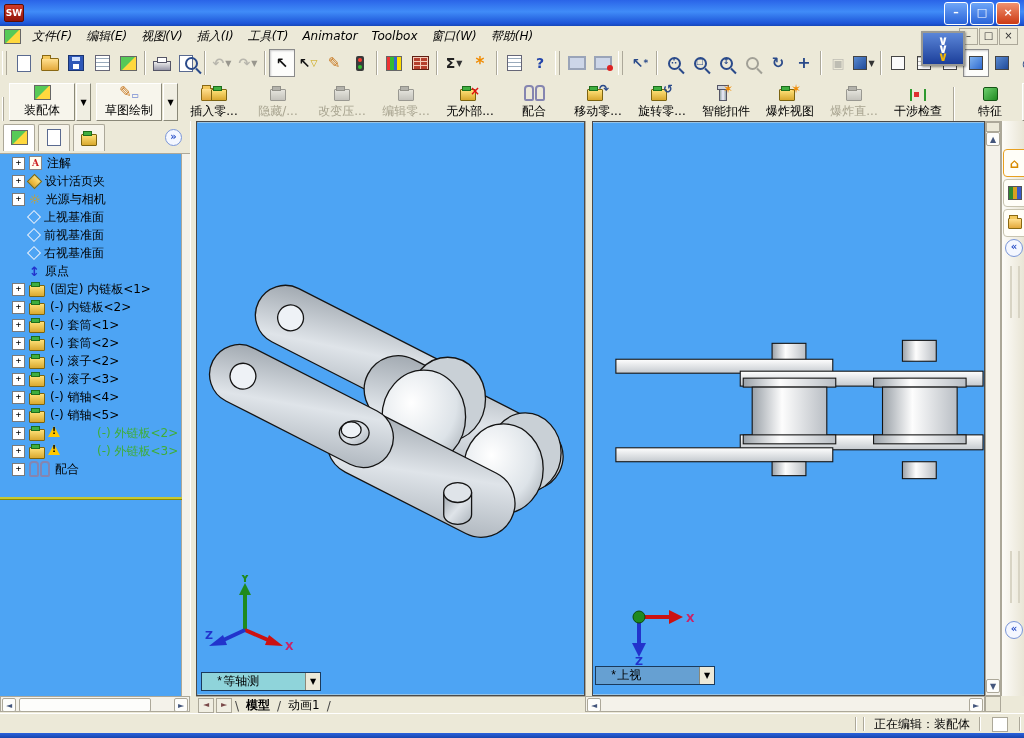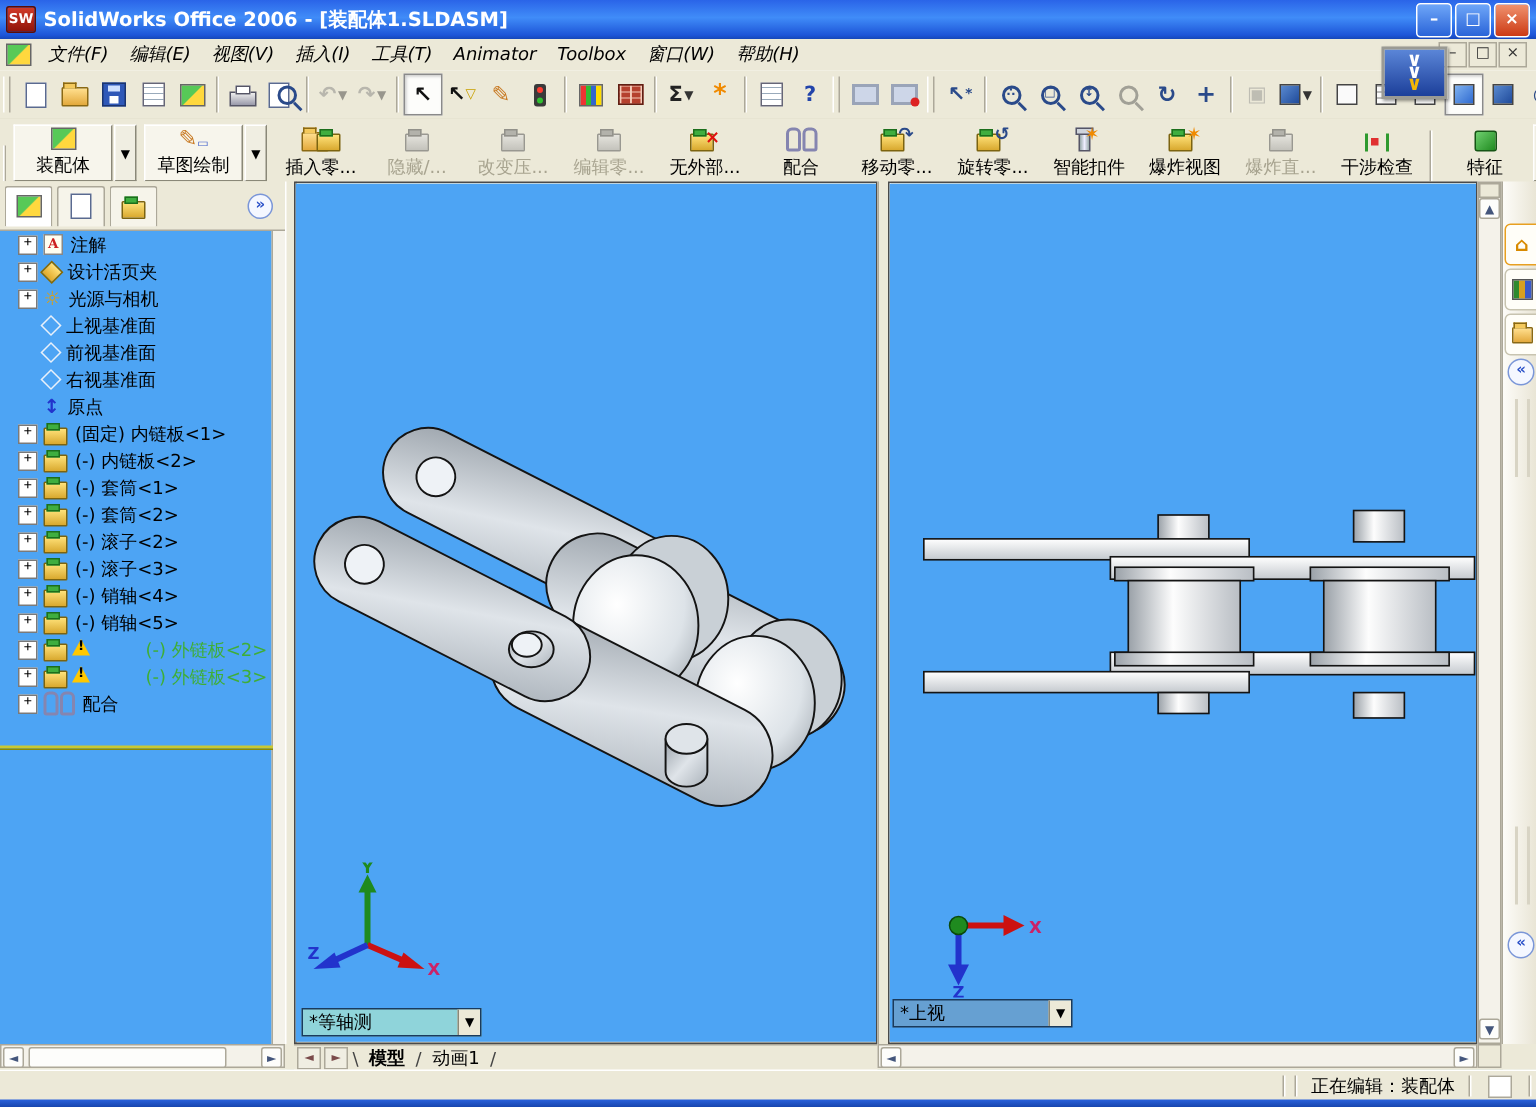--- a/index.html
+++ b/index.html
@@ -116,21 +116,21 @@
   .rollback{position:absolute;left:0;top:376px;width:182px;height:0;border-top:2px solid #c8c832;border-bottom:1px solid #8a8a00;}
   
   .pdiv{position:absolute;left:190px;top:0;width:6px;height:592px;background:#ece9d8;border-left:1px solid #fff;border-right:1px solid #aca899;}
   
   .vp{position:absolute;top:0;height:575px;border:1px solid #4a4a4a;box-sizing:border-box;}
   .vpL{left:196px;width:389px;}
   .vpR{left:592px;width:393px;}
   .vpcanvas{position:absolute;left:0;top:0;width:100%;height:100%;}
   .vsplit{position:absolute;left:585px;top:0;width:7px;height:575px;background:#ece9d8;border-left:1px solid #aca899;border-right:1px solid #fff;cursor:col-resize;}
   .viewlabel{position:absolute;display:flex;align-items:center;height:17px;border:1px solid #1a3a5c;font-size:12px;}
-  .viewlabel .vtxt{flex:1;padding-left:4px;}
+  .viewlabel .vtxt{flex:1;padding-left:14px;font-family:Liberation Mono, monospace;}
   .viewlabel .varr{width:14px;height:100%;background:#ece9d8;border-left:1px solid #8a8878;font-size:8px;display:flex;align-items:center;justify-content:center;}
   .vlL{left:4px;bottom:4px;width:118px;background:#8fd4da;}
   .vlR{left:2px;bottom:10px;width:118px;background:#66a0d2;}
   
   .vsb{position:absolute;left:985px;top:0;width:16px;height:575px;background:#f4f2ea;border:1px solid #aca899;box-sizing:border-box;}
   .sbtn{position:absolute;left:0;width:14px;height:14px;background:#fdfdfb;border:1px solid #aca899;border-radius:2px;
     font-size:8px;color:#44567c;text-align:center;line-height:13px;box-sizing:border-box;}
   .splitbox{position:absolute;left:0;top:0;width:14px;height:10px;background:#ece9d8;border:1px solid #aca899;box-sizing:border-box;}
   
   .taskpane{position:absolute;left:1001px;top:0;width:23px;height:592px;background:linear-gradient(90deg,#fdfcf8,#e8e4d4);border-left:1px solid #aca899;}
@@ -162,21 +162,20 @@
   .green-label{color:#3fae37;margin-left:32px;}
   .olive-label{color:#6e6e00;}
 </style>
 </head>
 <body>
 
 <div id="win">
 
   <div class="titlebar">
     <span class="sw-logo">SW</span>
-    <span>SolidWorks Office 2006 - [装配体1.SLDASM]</span>
     <span class="tb-btns">
       <span class="tbb">–</span>
       <span class="tbb">□</span>
       <span class="tbb close">×</span>
     </span>
   </div>
 
   <div class="menubar">
     <span class="app-ic cs-asm"></span>
     <span id="menu-items"><span class="mitem">文件(F)</span><span class="mitem">编辑(E)</span><span class="mitem">视图(V)</span><span class="mitem">插入(I)</span><span class="mitem">工具(T)</span><span class="mitem">Animator</span><span class="mitem">Toolbox</span><span class="mitem">窗口(W)</span><span class="mitem">帮助(H)</span></span>

